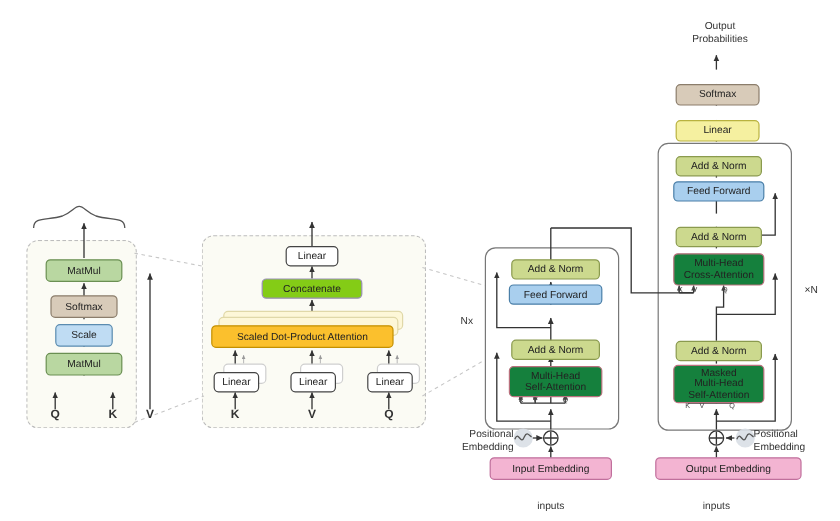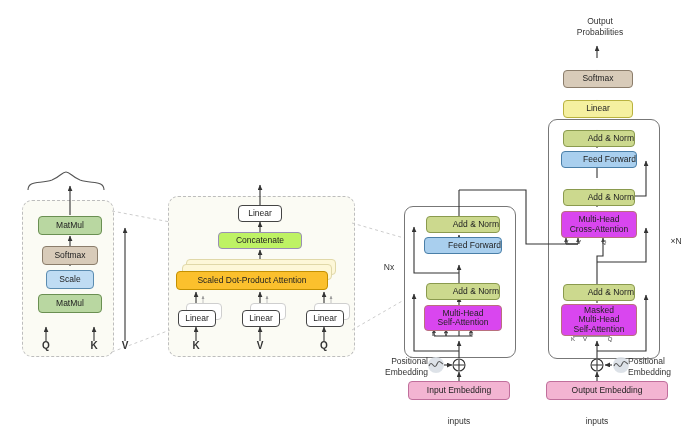--- a/index.html
+++ b/index.html
@@ -8,29 +8,29 @@
   .stage{position:absolute;left:0;top:0;width:700px;height:434px;}
 
   
   .node{position:absolute;box-sizing:border-box;display:flex;align-items:center;
         justify-content:center;text-align:center;border:1px solid #555;
         border-radius:4px;font-size:8.5px;line-height:1.1;color:#222;
         background:#fff;z-index:6;}
   .node.multiline{flex-direction:column;}
 
   .c-green{background:#b9d7a1;border-color:#6a8f52;}
-  .c-olive{background:#ccd98e;border-color:#8a9a4e;justify-content:flex-end;}
+  .c-olive{background:#ccd98e;border-color:#8a9a4e;}
   .c-tan{background:#d8cbb9;border-color:#8b7d6b;}
   .c-blue{background:#bfdcf3;border-color:#5b8cb0;}
-  .c-lblue{background:#a9cfee;border-color:#4a7fa8;justify-content:flex-end;}
-  .c-pink{background:#d946ef;border-color:#b9707d;}
+  .c-lblue{background:#a9cfee;border-color:#4a7fa8;}
+  .c-pink{background:#15803d;border-color:#b9707d;}
   .c-magenta{background:#f3b4d2;border-color:#c06f9c;}
   .c-gold{background:#fbc02d;border-color:#c49000;}
   .c-yellow{background:#f5f0a0;border-color:#b9b23f;}
-  .c-lav{background:#bef264;border-color:#9a8fb5;}
+  .c-lav{background:#84cc16;border-color:#9a8fb5;}
   .c-white{background:#fff;border-color:#444;}
 
   .lbl{position:absolute;font-size:8.5px;color:#333;line-height:1.25;
        text-align:center;z-index:7;}
   .lbl.bold{font-weight:bold;font-size:10px;}
   .lbl.tiny{font-size:6px;color:#444;}
   .lbl.left{text-align:right;}
 
   .panel{position:absolute;border:1px dashed #bdbdbd;border-radius:10px;
          background:#fbfbf4;z-index:1;}

